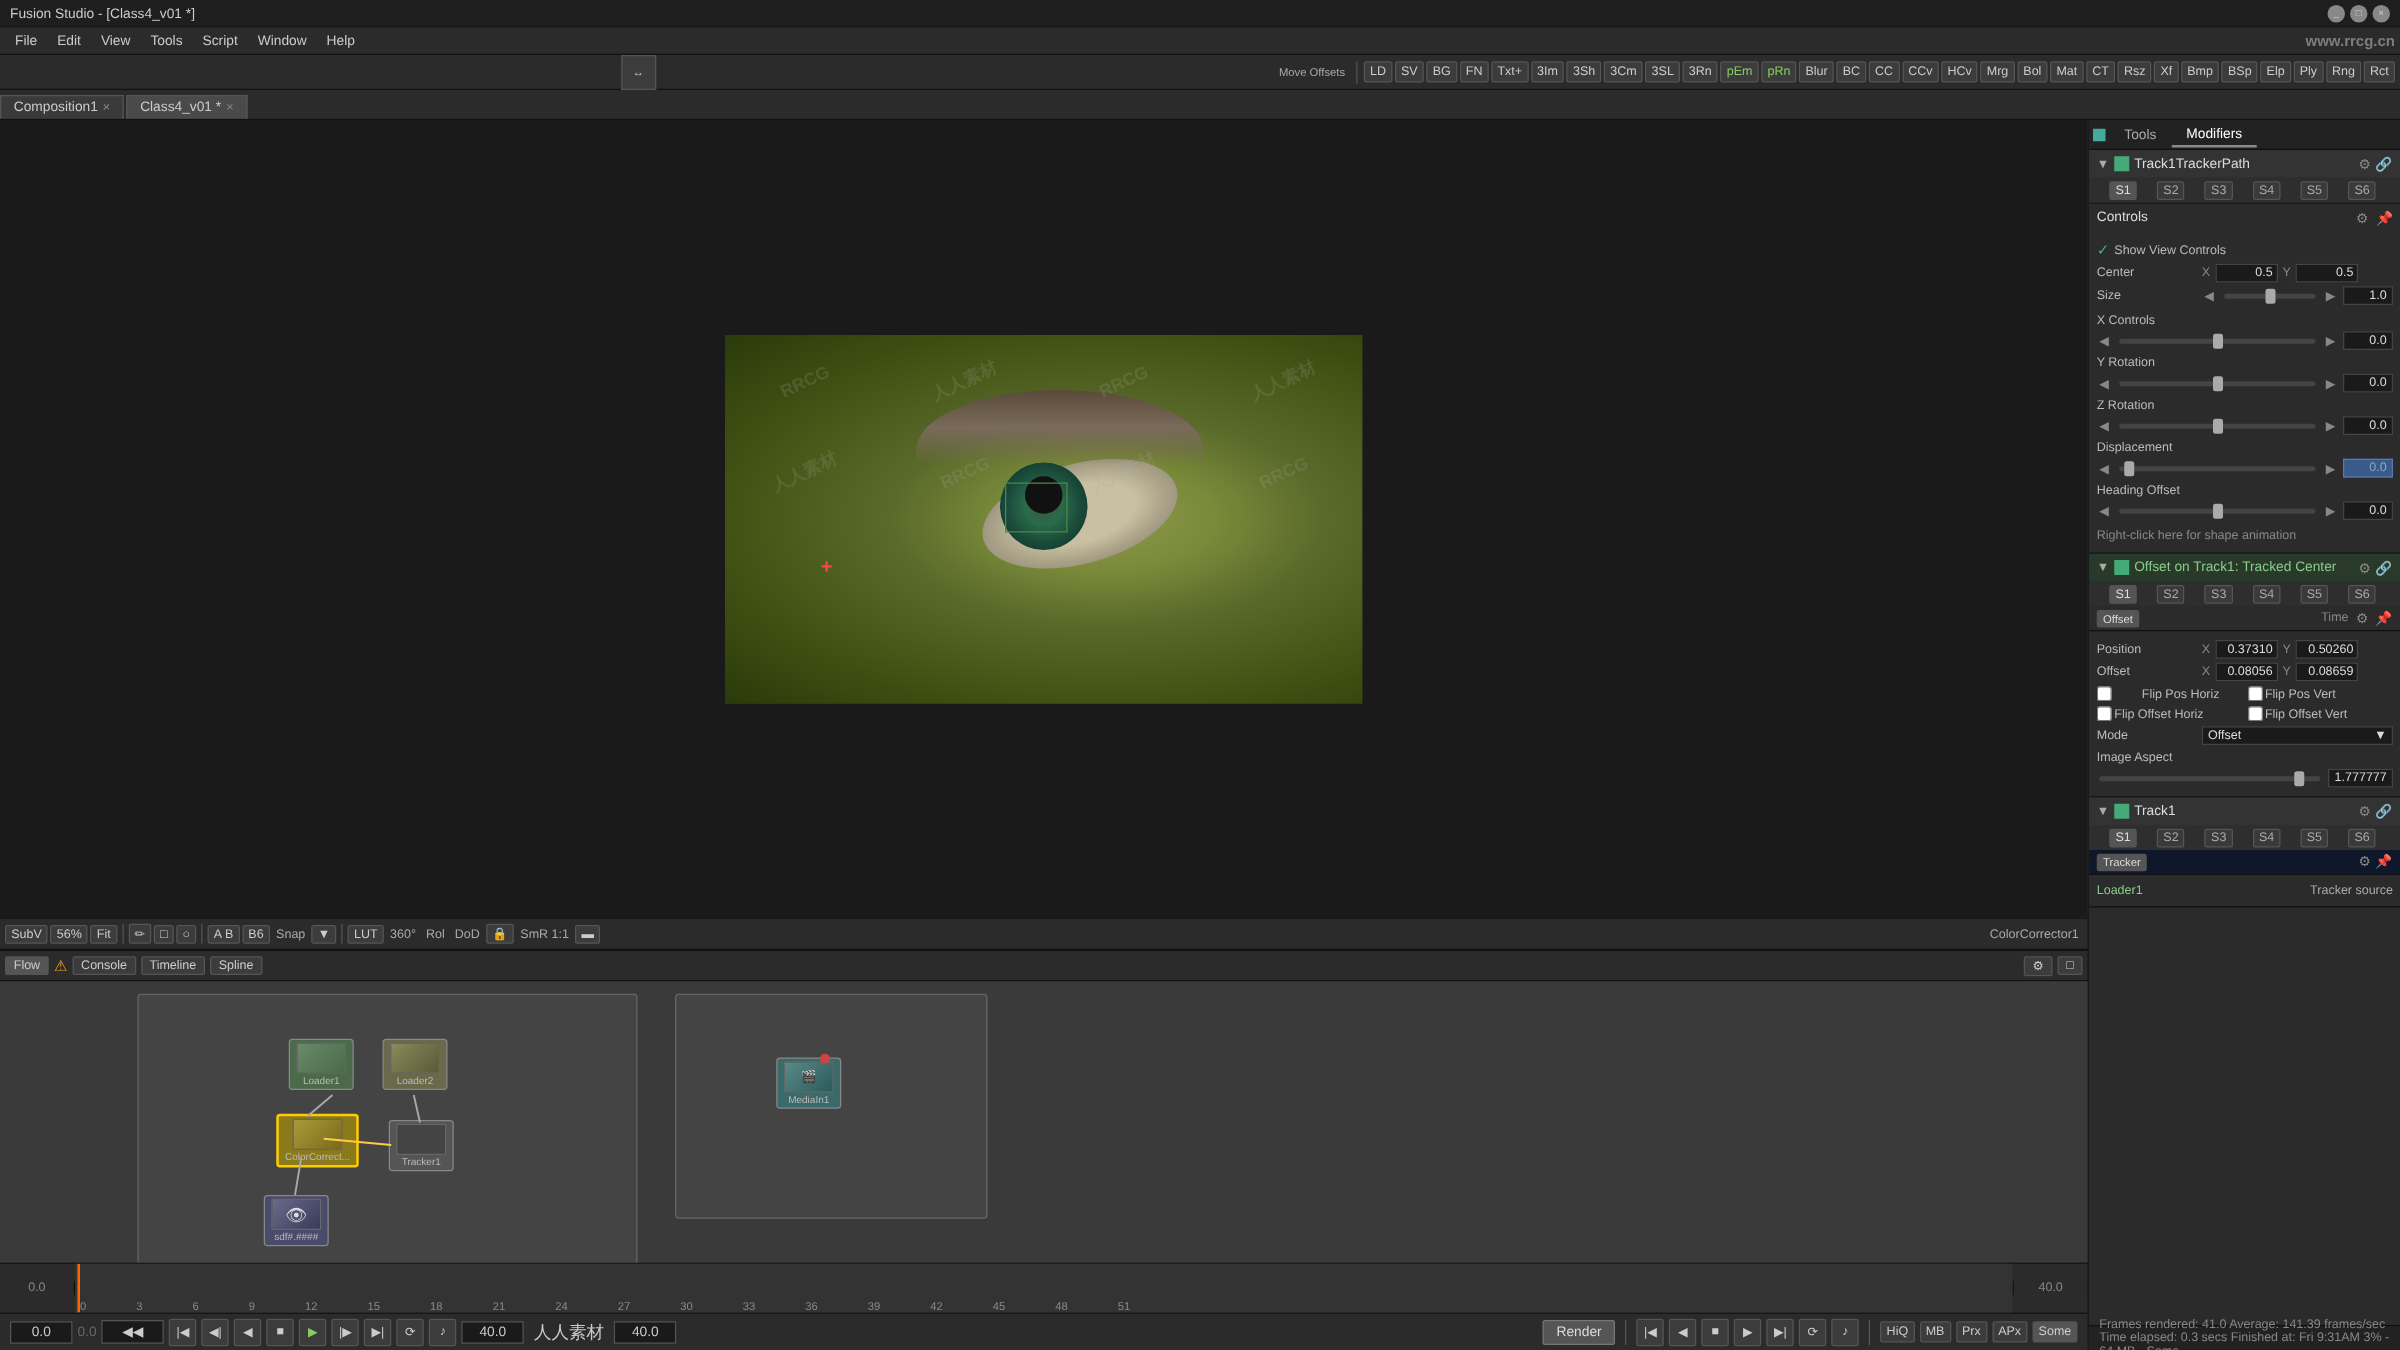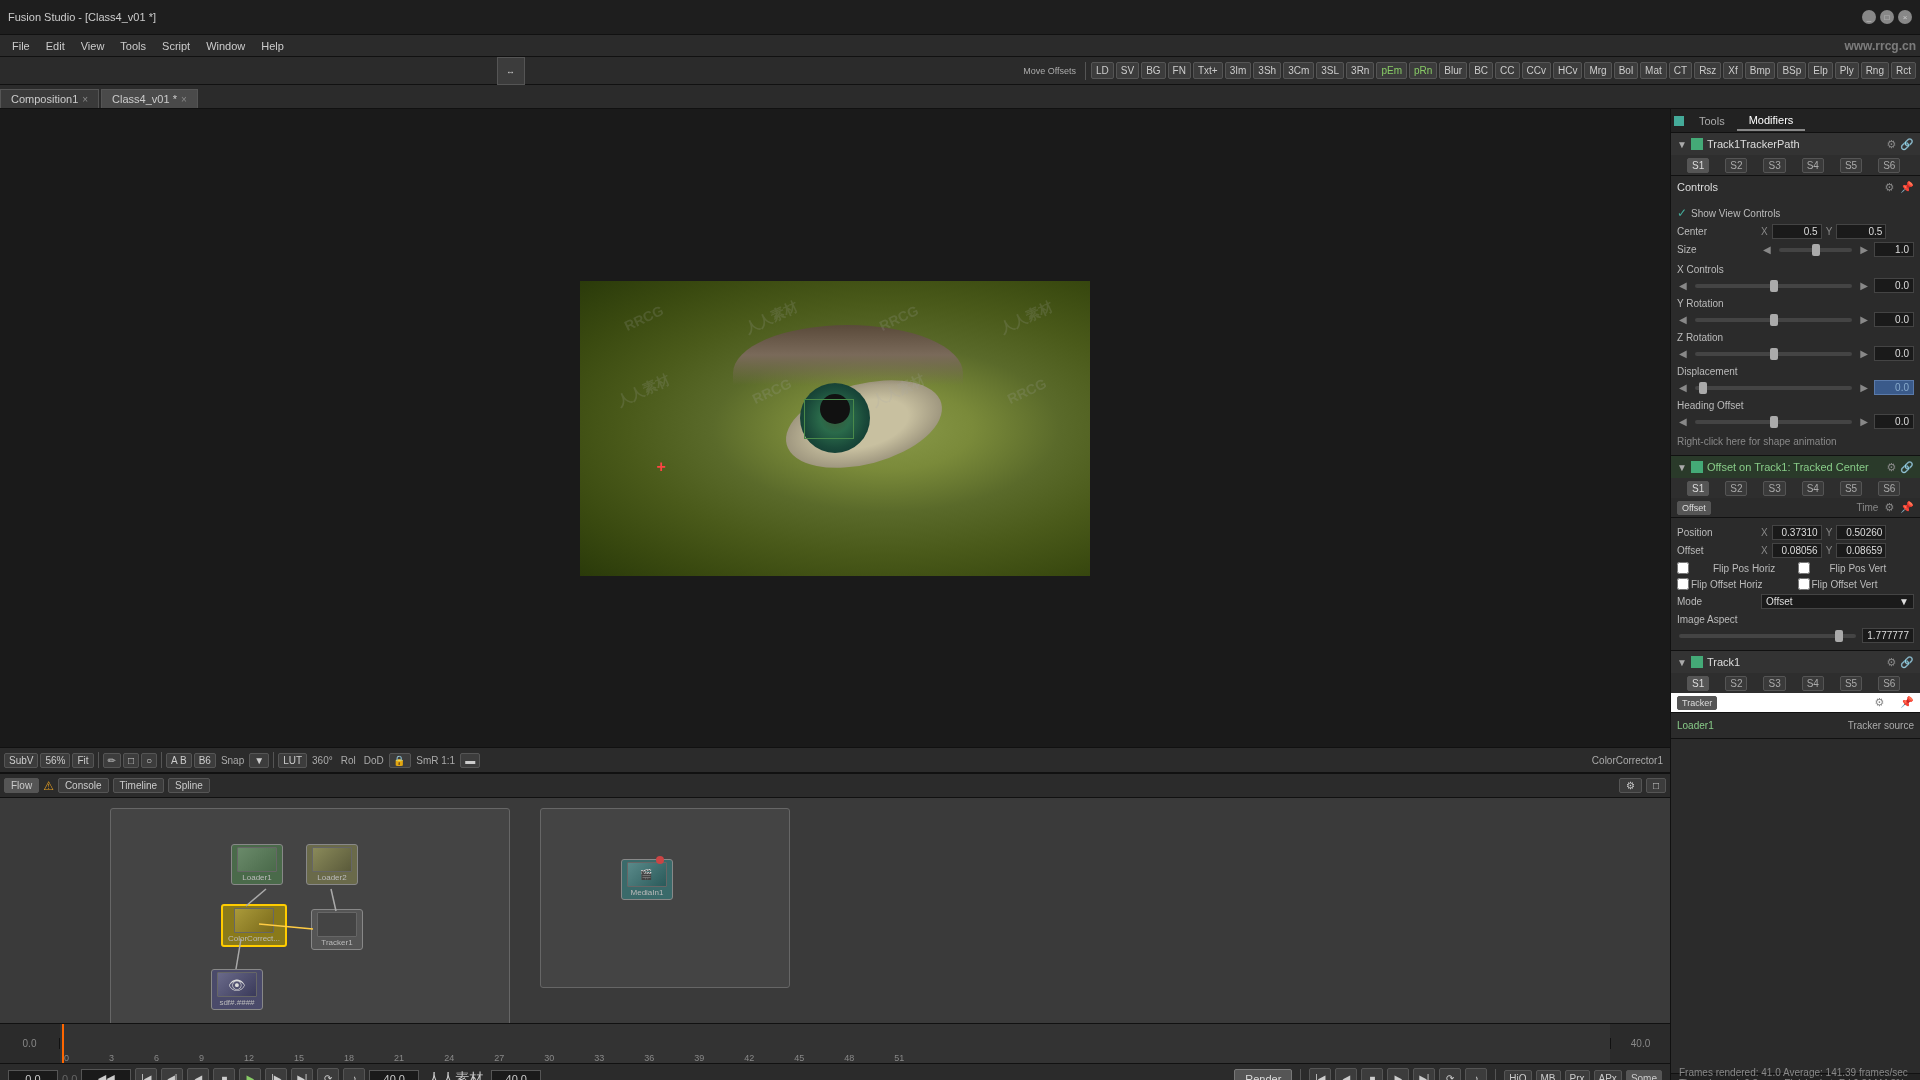--- a/index.html
+++ b/index.html
@@ -1,19 +1,19 @@
 <!DOCTYPE html>
 <html><head>
   <meta charset="utf-8">
   <style>
     * { margin: 0; padding: 0; box-sizing: border-box; }
     body { width: 1920px; height: 1080px; background: #3a3a3a; font-family: Arial, sans-serif; font-size: 11px; color: #ccc; overflow: hidden; }
 
     
-    #titlebar { height: 35px; background: #1e1e1e; display: flex; align-items: center; padding: 0 8px; border-bottom: 1px solid #111; }
+    #titlebar { height: 22px; background: #1e1e1e; display: flex; align-items: center; padding: 0 8px; border-bottom: 1px solid #111; }
     #titlebar .win-controls { display: flex; gap: 4px; margin-left: auto; }
     #titlebar .win-btn { width: 14px; height: 14px; border-radius: 50%; font-size: 8px; display: flex; align-items: center; justify-content: center; cursor: pointer; }
     #titlebar .win-btn.minimize { background: #888; }
     #titlebar .win-btn.maximize { background: #888; }
     #titlebar .win-btn.close { background: #888; }
 
     
     #menubar { height: 22px; background: #2b2b2b; display: flex; align-items: center; padding: 0 4px; border-bottom: 1px solid #111; }
     #menubar .menu-item { padding: 2px 8px; color: #ccc; cursor: pointer; font-size: 11px; }
     #menubar .logo { margin-left: auto; color: #ccc; font-size: 12px; font-weight: bold; opacity: 0.5; }
@@ -545,21 +545,21 @@
           <span class="xy-val">0.08056</span>
           <span class="xy-label">Y</span>
           <span class="xy-val">0.08659</span>
         </div>
 
         <div style="display:flex;gap:4px;margin:4px 0;">
           <div style="display:flex;align-items:center;gap:2px;flex:1;">
             <input type="checkbox" style="width: 12px; height: 12px;">
             <span style="color:#bbb;font-size:10px;padding-left:22px;">Flip Pos Horiz</span>
           </div>
-          <div style="display:flex;align-items:center;gap:20px;flex:1;">
+          <div style="display:flex;align-items:center;gap:2px;flex:1;">
             <input type="checkbox" style="width: 12px; height: 12px;">
             <span style="color:#bbb;font-size:10px;">Flip Pos Vert</span>
           </div>
         </div>
         <div style="display:flex;gap:4px;margin:4px 0;">
           <div style="display:flex;align-items:flex-end;gap:2px;flex:1;">
             <input type="checkbox" style="width: 12px; height: 12px;">
             <span style="color:#bbb;font-size:10px;">Flip Offset Horiz</span>
           </div>
           <div style="display:flex;align-items:center;gap:2px;flex:1;">
@@ -597,21 +597,21 @@
         <span style="font-size:11px;color:#888;">🔗</span>
       </div>
       <div class="panel-subheader">
         <span class="s-tab active">S1</span>
         <span class="s-tab">S2</span>
         <span class="s-tab">S3</span>
         <span class="s-tab">S4</span>
         <span class="s-tab">S5</span>
         <span class="s-tab">S6</span>
       </div>
-      <div style="height:20px;background:#ffffff;display:flex;align-items:center;padding:0 6px;gap:16px;border-bottom:1px solid #111;">
+      <div style="height:20px;background:#0f172a;display:flex;align-items:center;padding:0 6px;gap:4px;border-bottom:1px solid #111;">
         <span class="s-tab active">Tracker</span>
         <div style="flex:1;"></div>
         <span style="font-size:11px;color:#888;">⚙</span>
         <span style="font-size:11px;color:#888;">📌</span>
       </div>
       <div class="panel-body">
         <div class="ctrl-row">
           <span class="ctrl-label" style="color:#88cc88;">Loader1</span>
           <div style="flex:1;"></div>
           <span style="color:#aaa;font-size:10px;">Tracker source</span>

